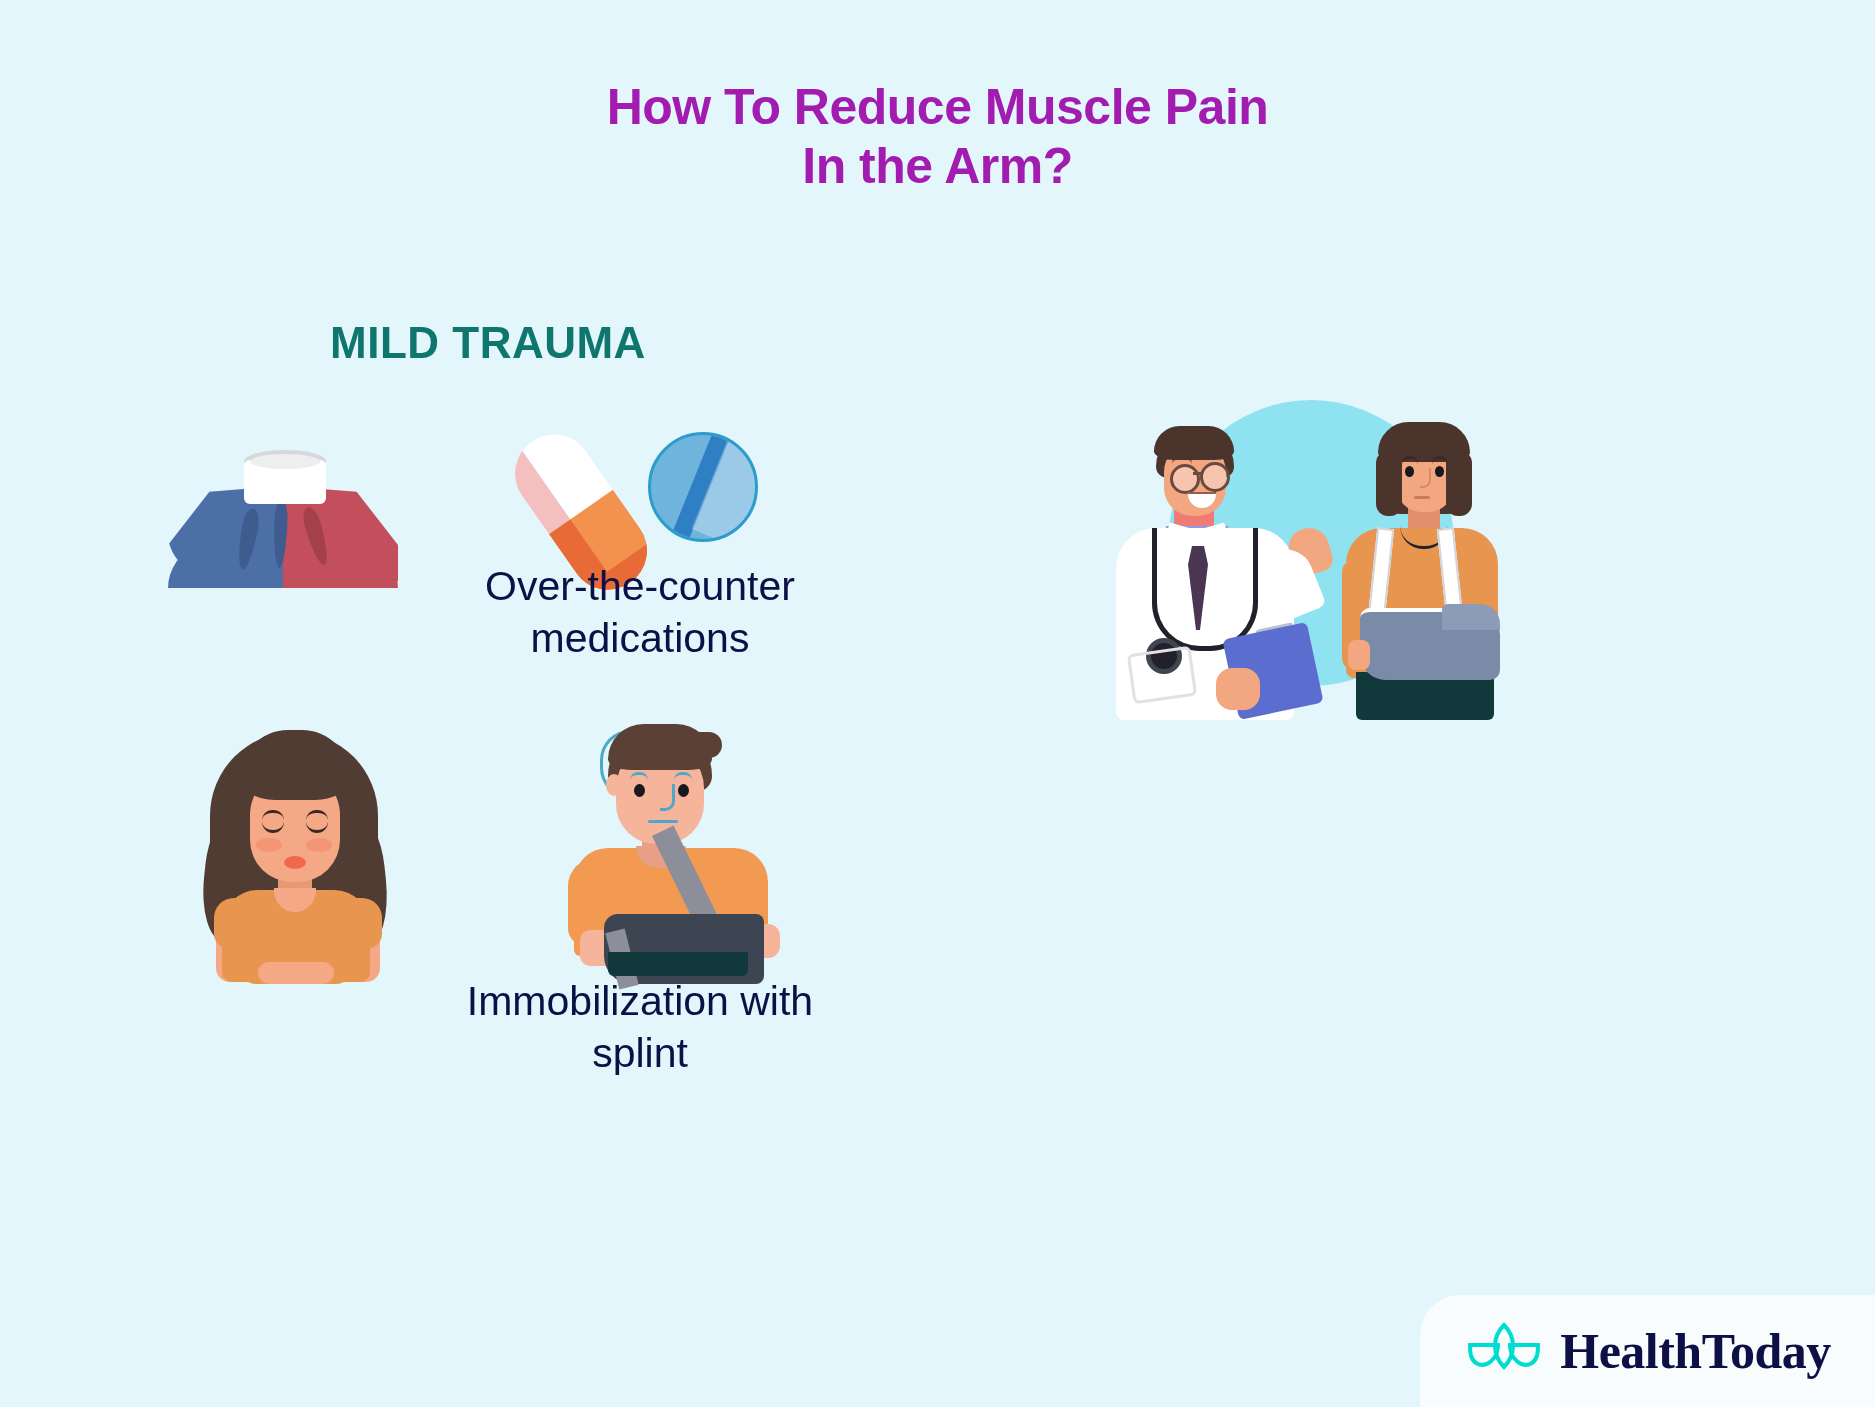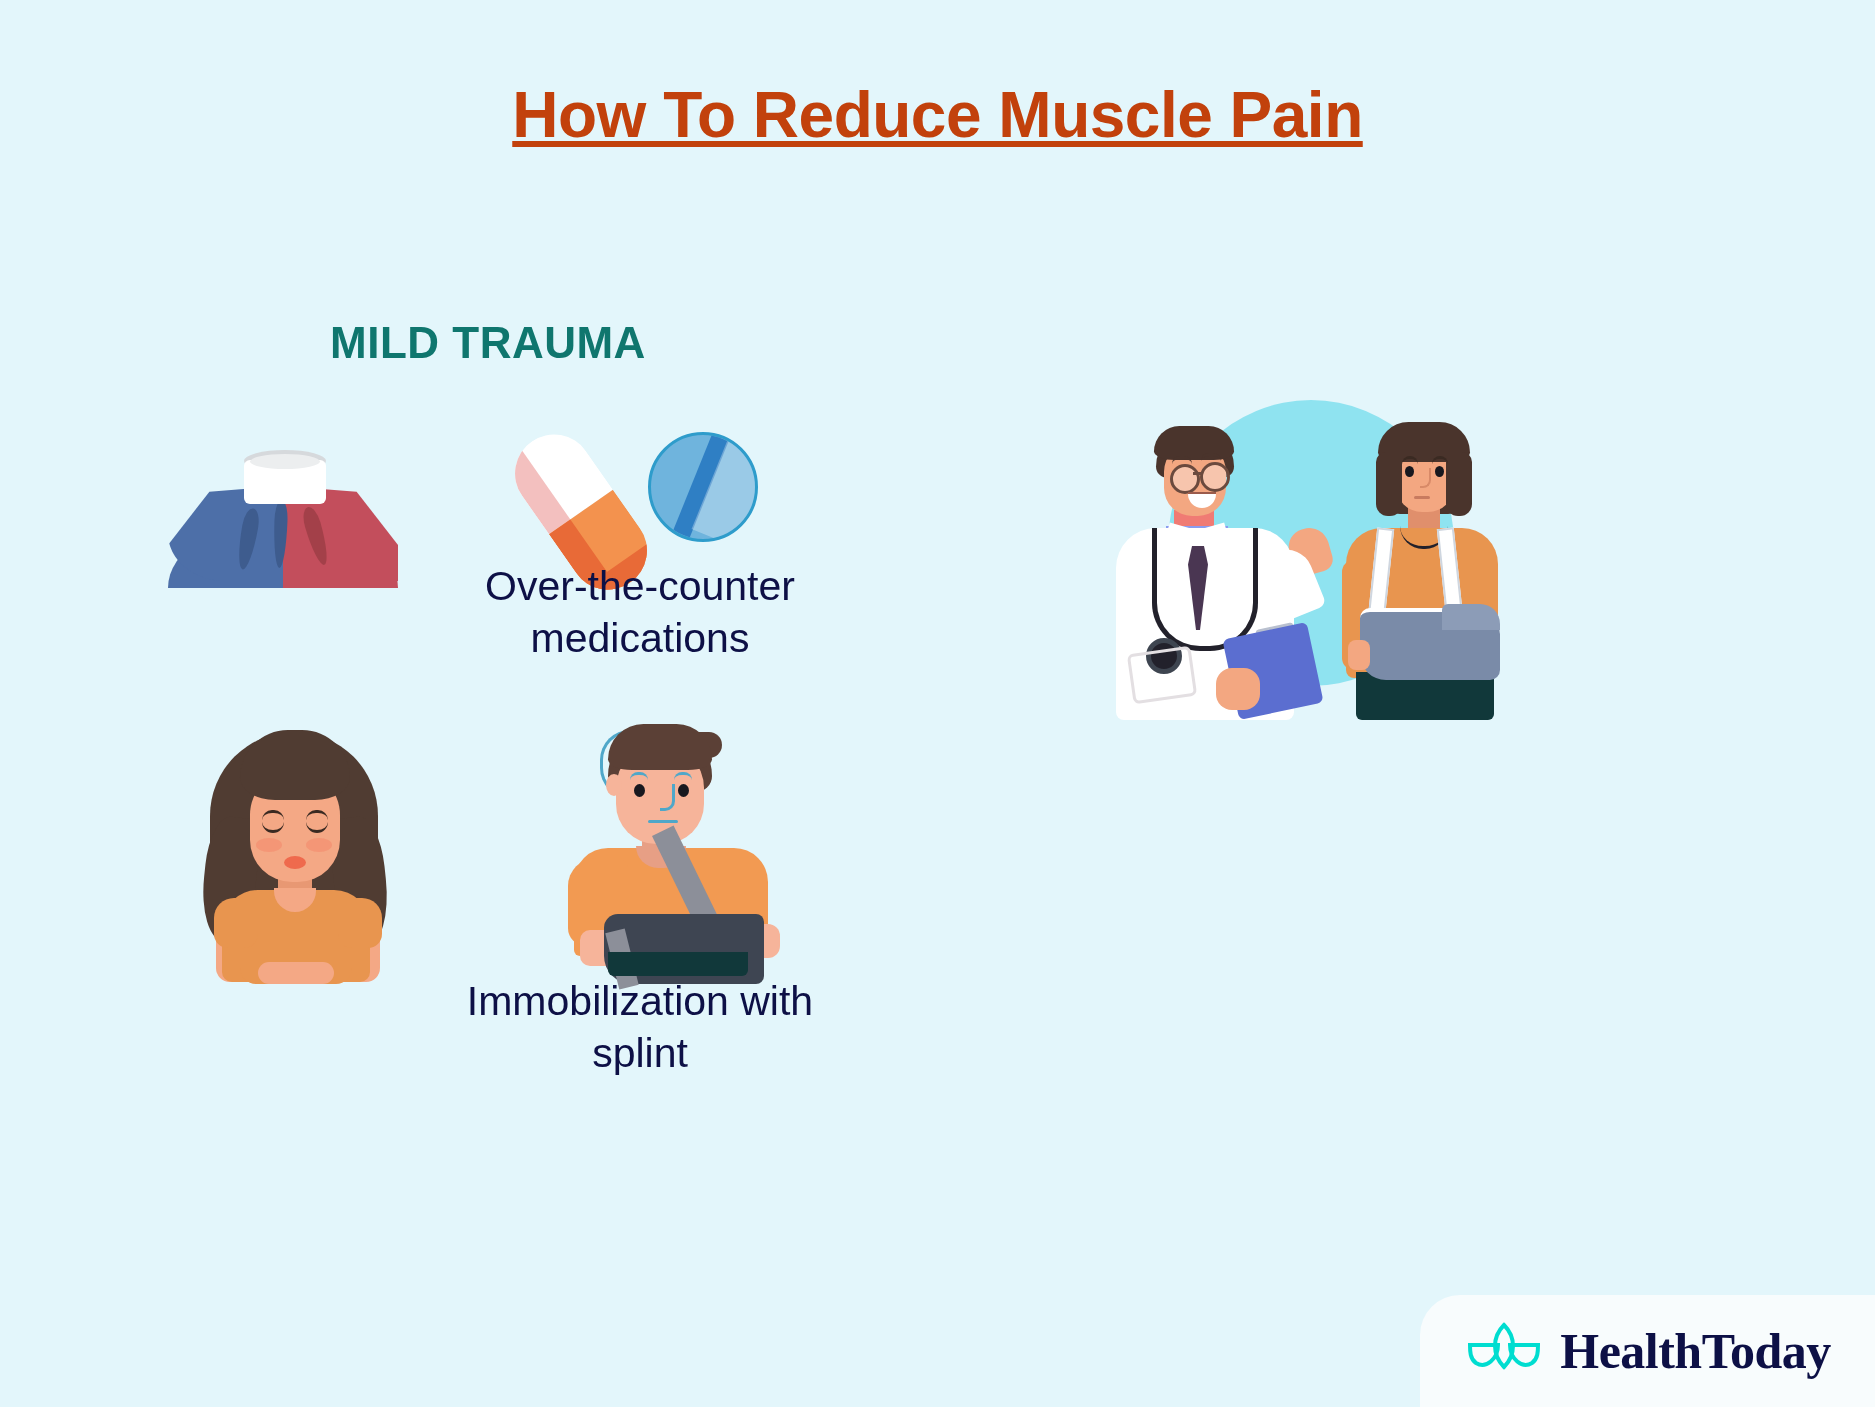--- a/index.html
+++ b/index.html
@@ -22,26 +22,25 @@
     background: #e3f6fb;
   }
 
   
   .title {
     position: absolute;
     top: 78px;
     left: 0;
     width: 1875px;
     text-align: center;
-    color: #c2410c;
-    font-size: 64px;
+    color: #a21caf;
+    font-size: 50px;
     font-weight: bold;
     line-height: 1.18;
     letter-spacing: -0.5px;
-    text-decoration: underline;
   }
   .title .line2 { display: block; }
 
   
   .col-heading {
     position: absolute;
     color: #0f766e;
     font-size: 44px;
     font-weight: bold;
     letter-spacing: 0.5px;
@@ -352,20 +351,21 @@
     white-space: nowrap;
   }
 </style>
 </head>
 <body>
 
 <div id="canvas">
 
   <div class="title">
     <span>How To Reduce Muscle Pain</span>
+    <span class="line2">In the Arm?</span>
   </div>
 
   <div class="col-heading" id="heading-mild">MILD TRAUMA</div>
 
   <div class="icon-box" id="icon-heatcold">
     <div class="pack-ellipse-l"></div>
     <div class="pack-ellipse-r"></div>
     <div class="pack-body">
       <div class="pack-half left"></div>
       <div class="pack-half right"></div>

